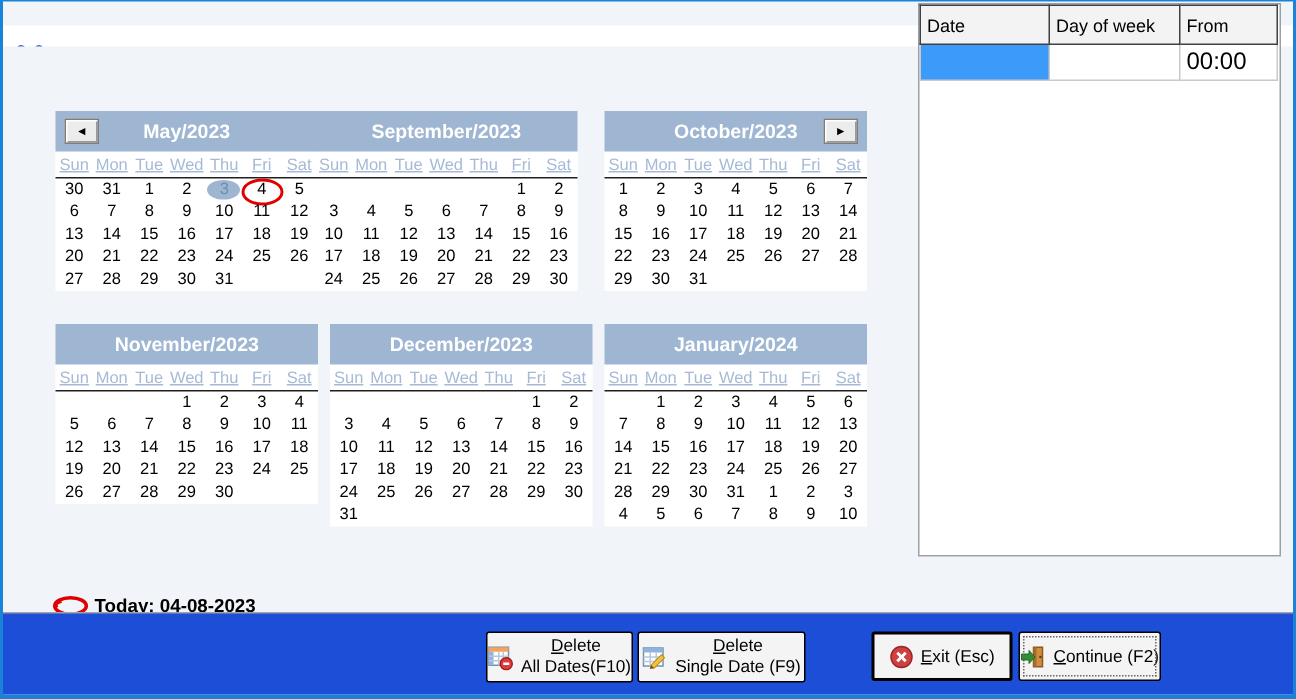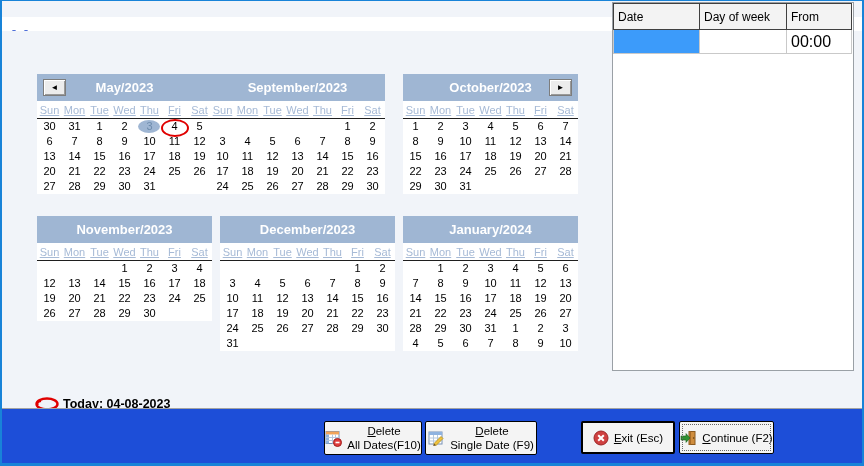--- a/index.html
+++ b/index.html
@@ -167,20 +167,21 @@
             <span class="dn">Sun</span>
             <span class="dn">Mon</span>
             <span class="dn">Tue</span>
             <span class="dn">Wed</span>
             <span class="dn">Thu</span>
             <span class="dn">Fri</span>
             <span class="dn">Sat</span>
           </div>
         <div>
             <div class="wk"><span class="day"></span><span class="day"></span><span class="day"></span><span class="day">1</span><span class="day">2</span><span class="day">3</span><span class="day">4</span></div>
+            <div class="wk"><span class="day">5</span><span class="day">6</span><span class="day">7</span><span class="day">8</span><span class="day">9</span><span class="day">10</span><span class="day">11</span></div>
             <div class="wk"><span class="day">12</span><span class="day">13</span><span class="day">14</span><span class="day">15</span><span class="day">16</span><span class="day">17</span><span class="day">18</span></div>
             <div class="wk"><span class="day">19</span><span class="day">20</span><span class="day">21</span><span class="day">22</span><span class="day">23</span><span class="day">24</span><span class="day">25</span></div>
             <div class="wk"><span class="day">26</span><span class="day">27</span><span class="day">28</span><span class="day">29</span><span class="day">30</span><span class="day"></span><span class="day"></span></div>
           </div>
       </div>
     </div>
 
     <div class="calendar" style="left:218px; top:185px;">
       <div class="cal-header">
         <span>December/2023</span>

